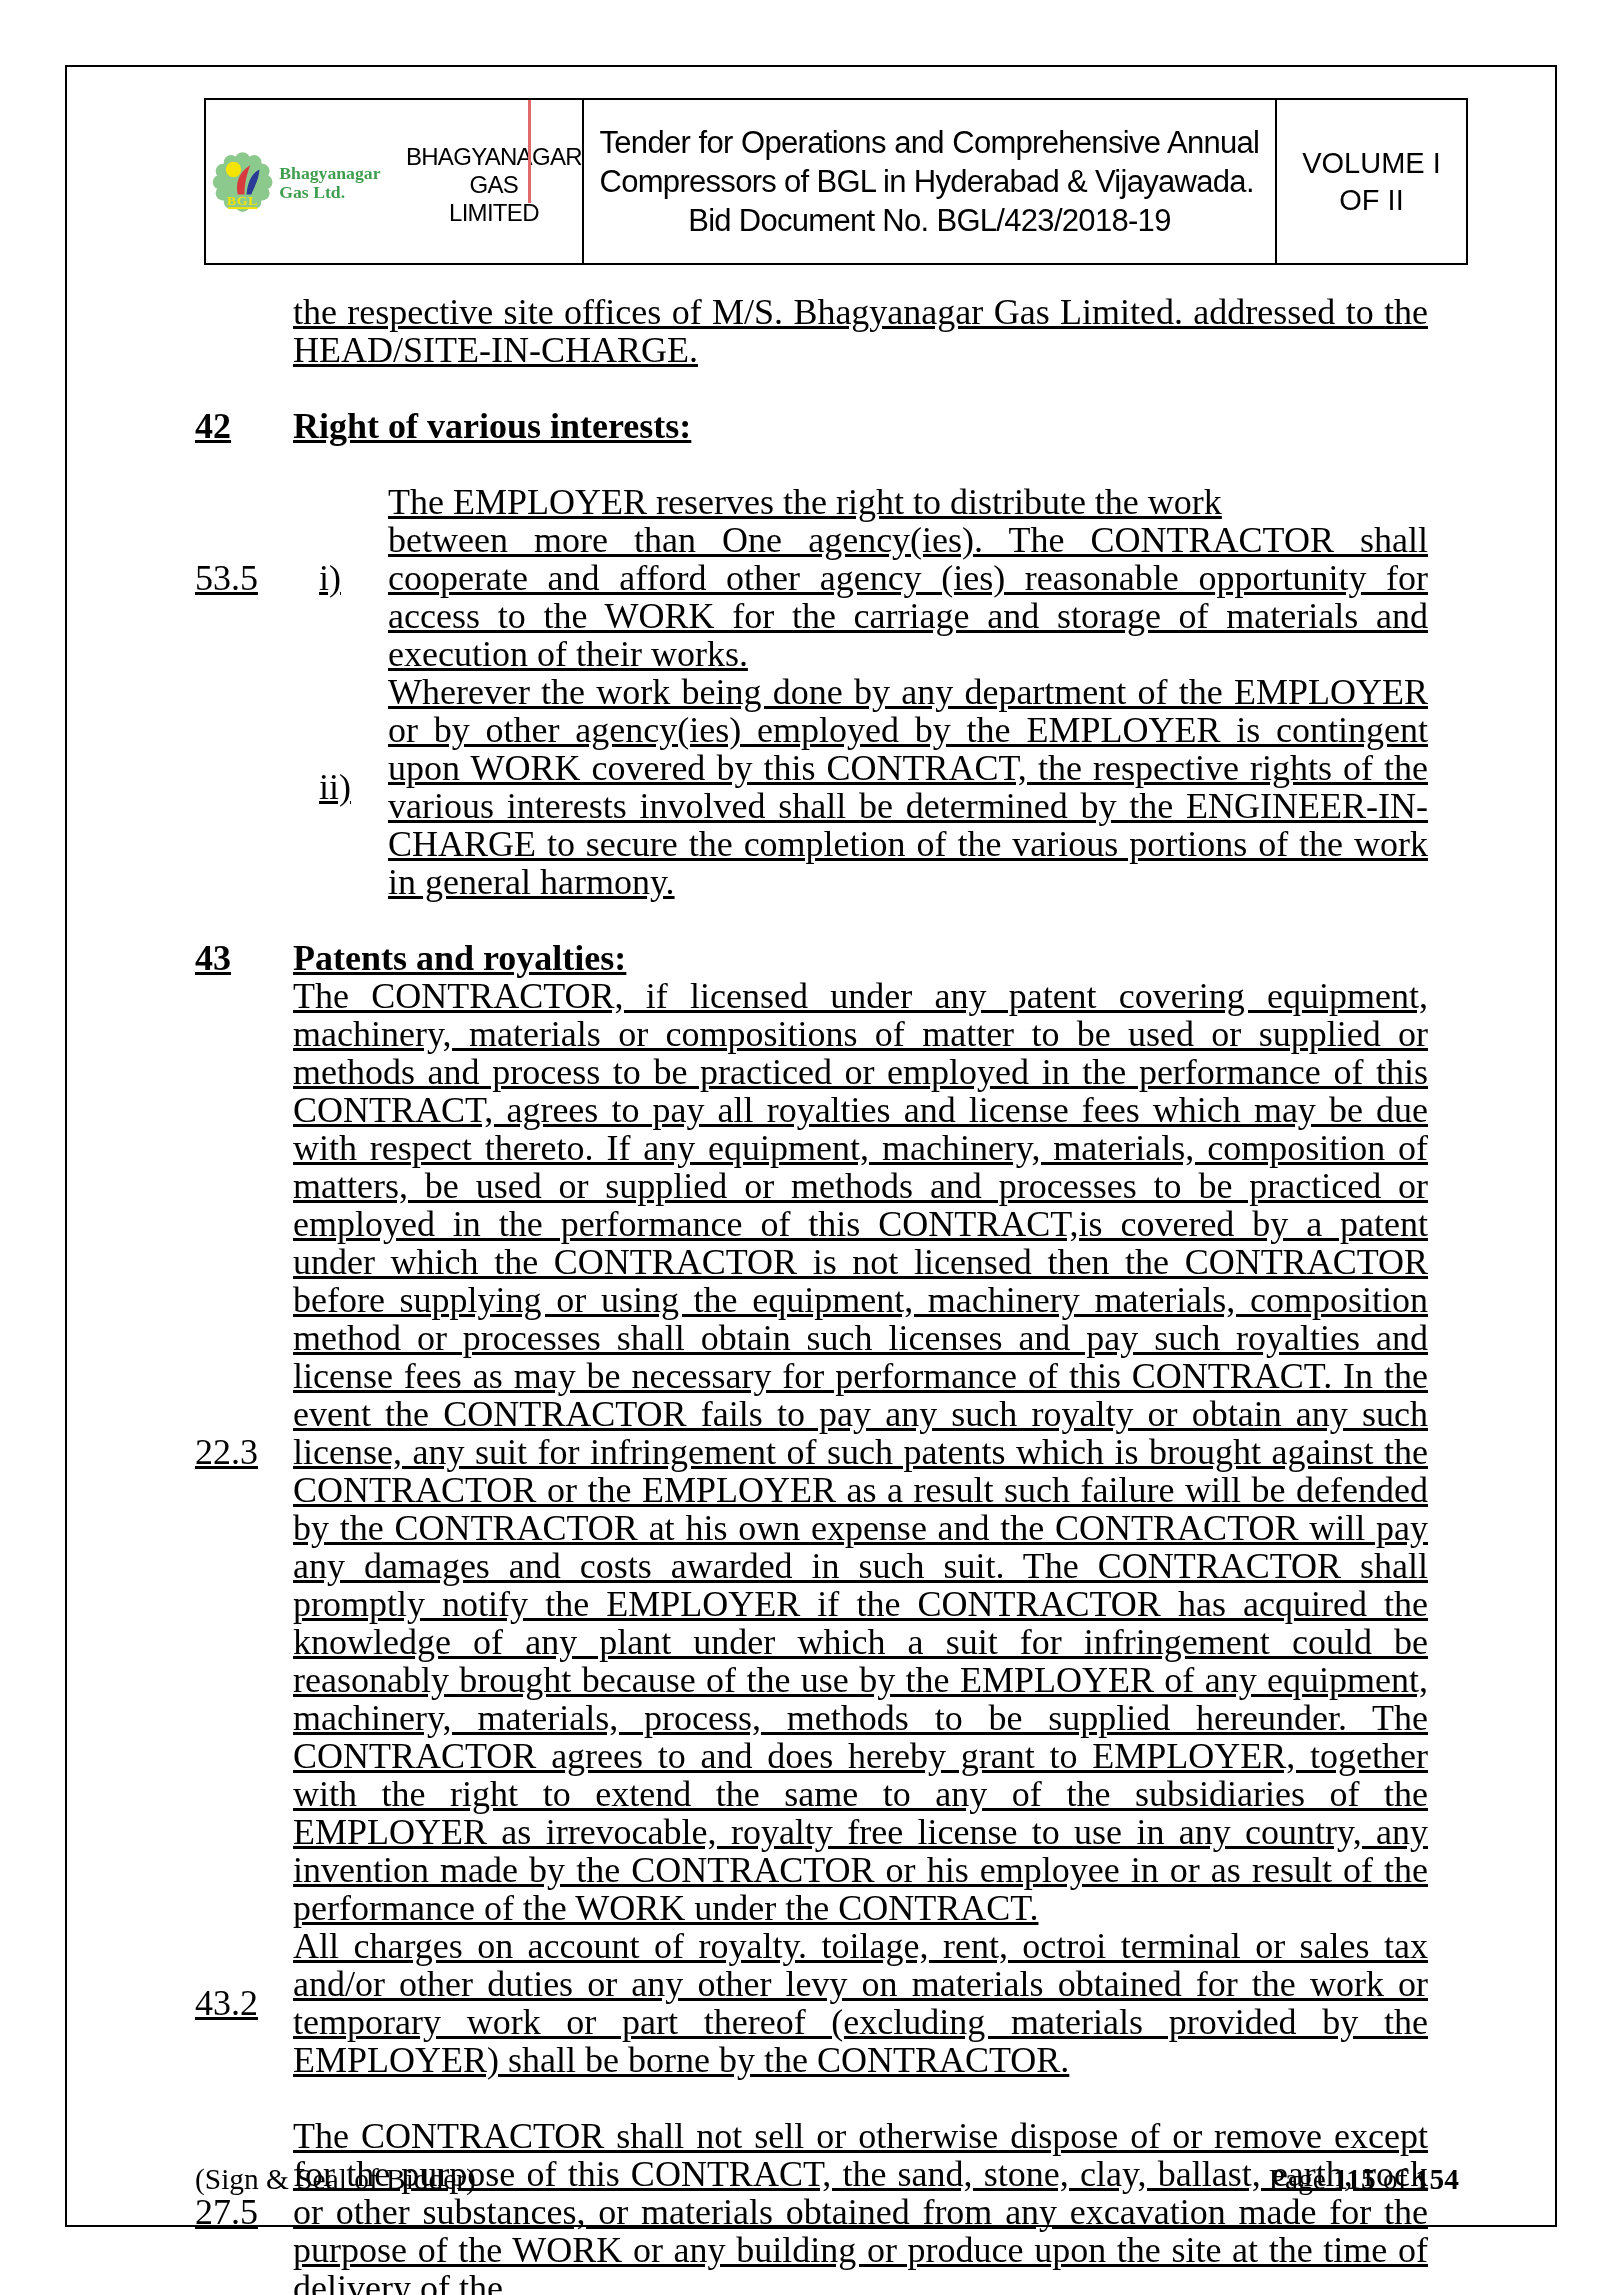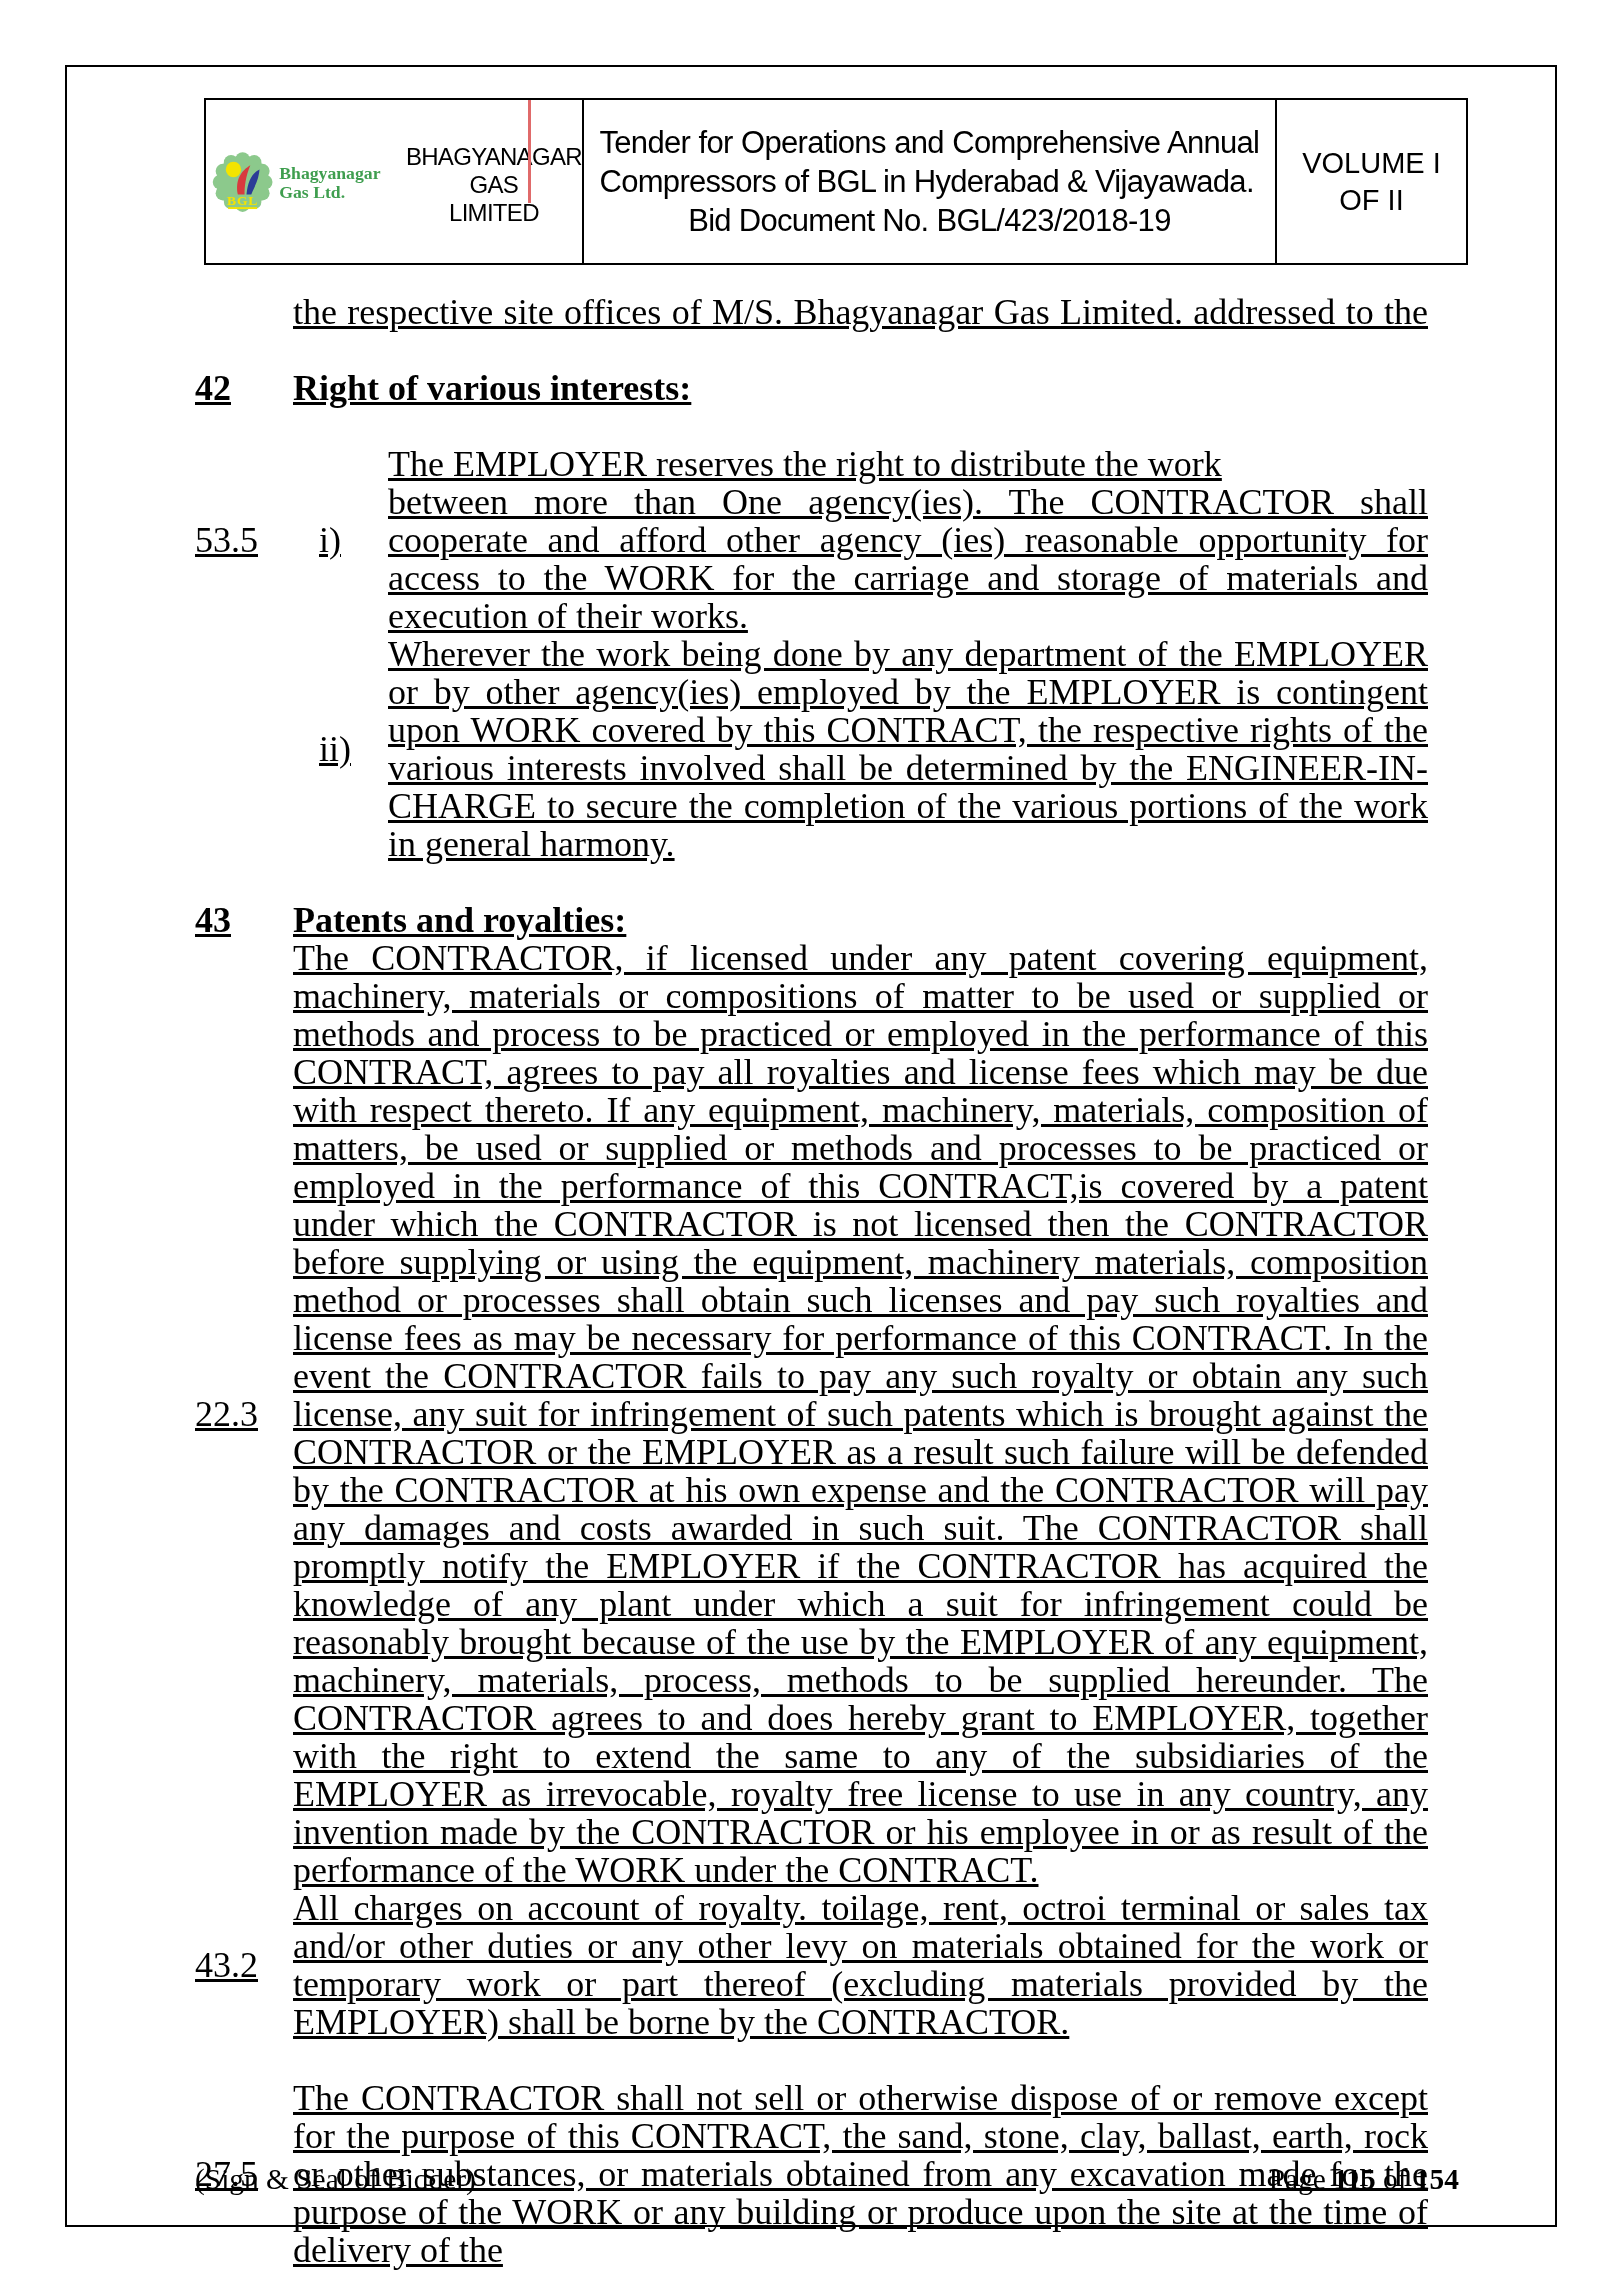--- a/index.html
+++ b/index.html
@@ -79,20 +79,21 @@
     <div class="cell volume-cell">
       <div>VOLUME I</div>
       <div>OF II</div>
     </div>
   </div>
 
   <div class="content">
 
     <div class="intro">
       <div class="justify-forced">the respective site offices of M/S. Bhagyanagar Gas Limited. addressed to the</div>
+      <div>HEAD/SITE-IN-CHARGE.</div>
     </div>
 
     <div class="blank"></div>
 
     <div class="clause-row bold">
       <div class="num-150">42</div>
       <div class="grow">Right of various interests:</div>
     </div>
 
     <div class="blank"></div>

